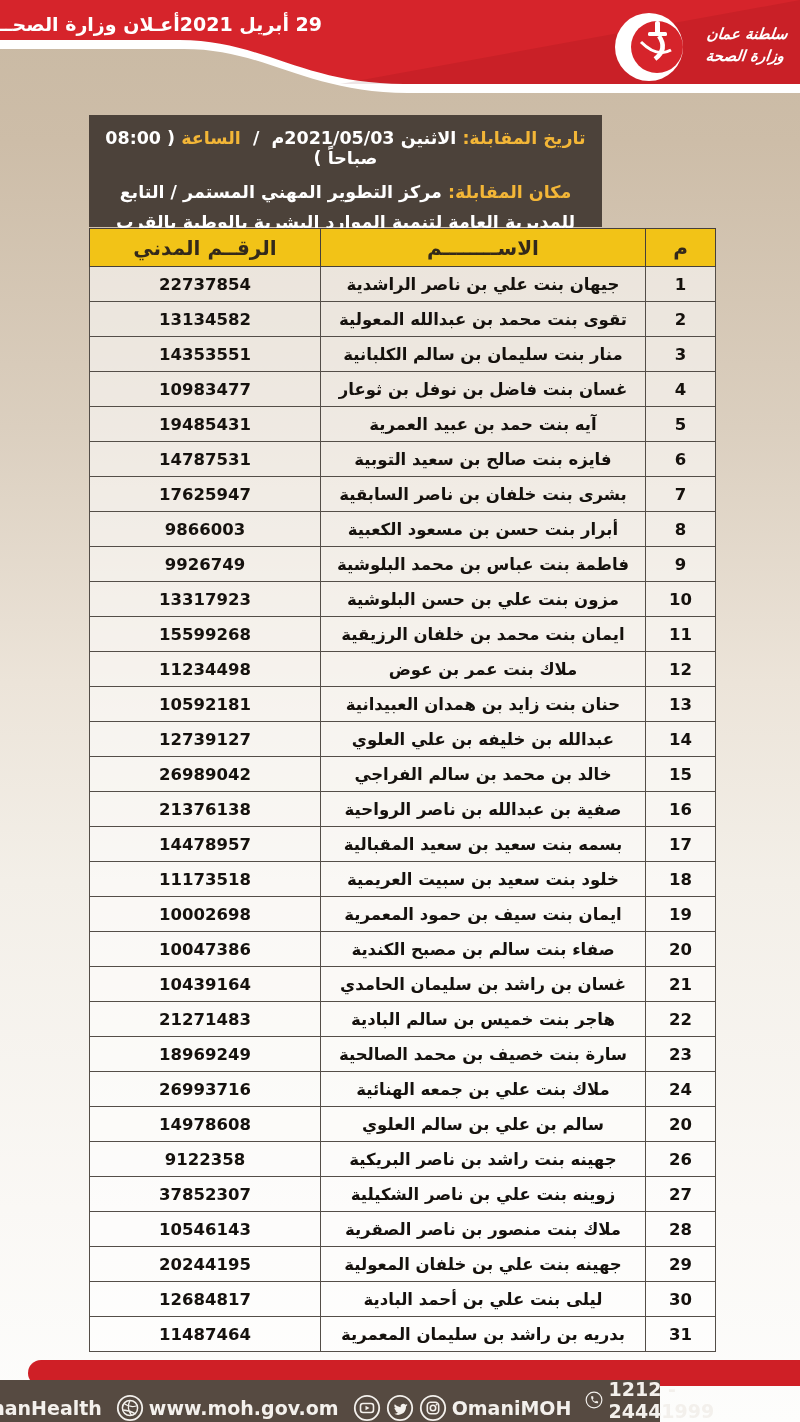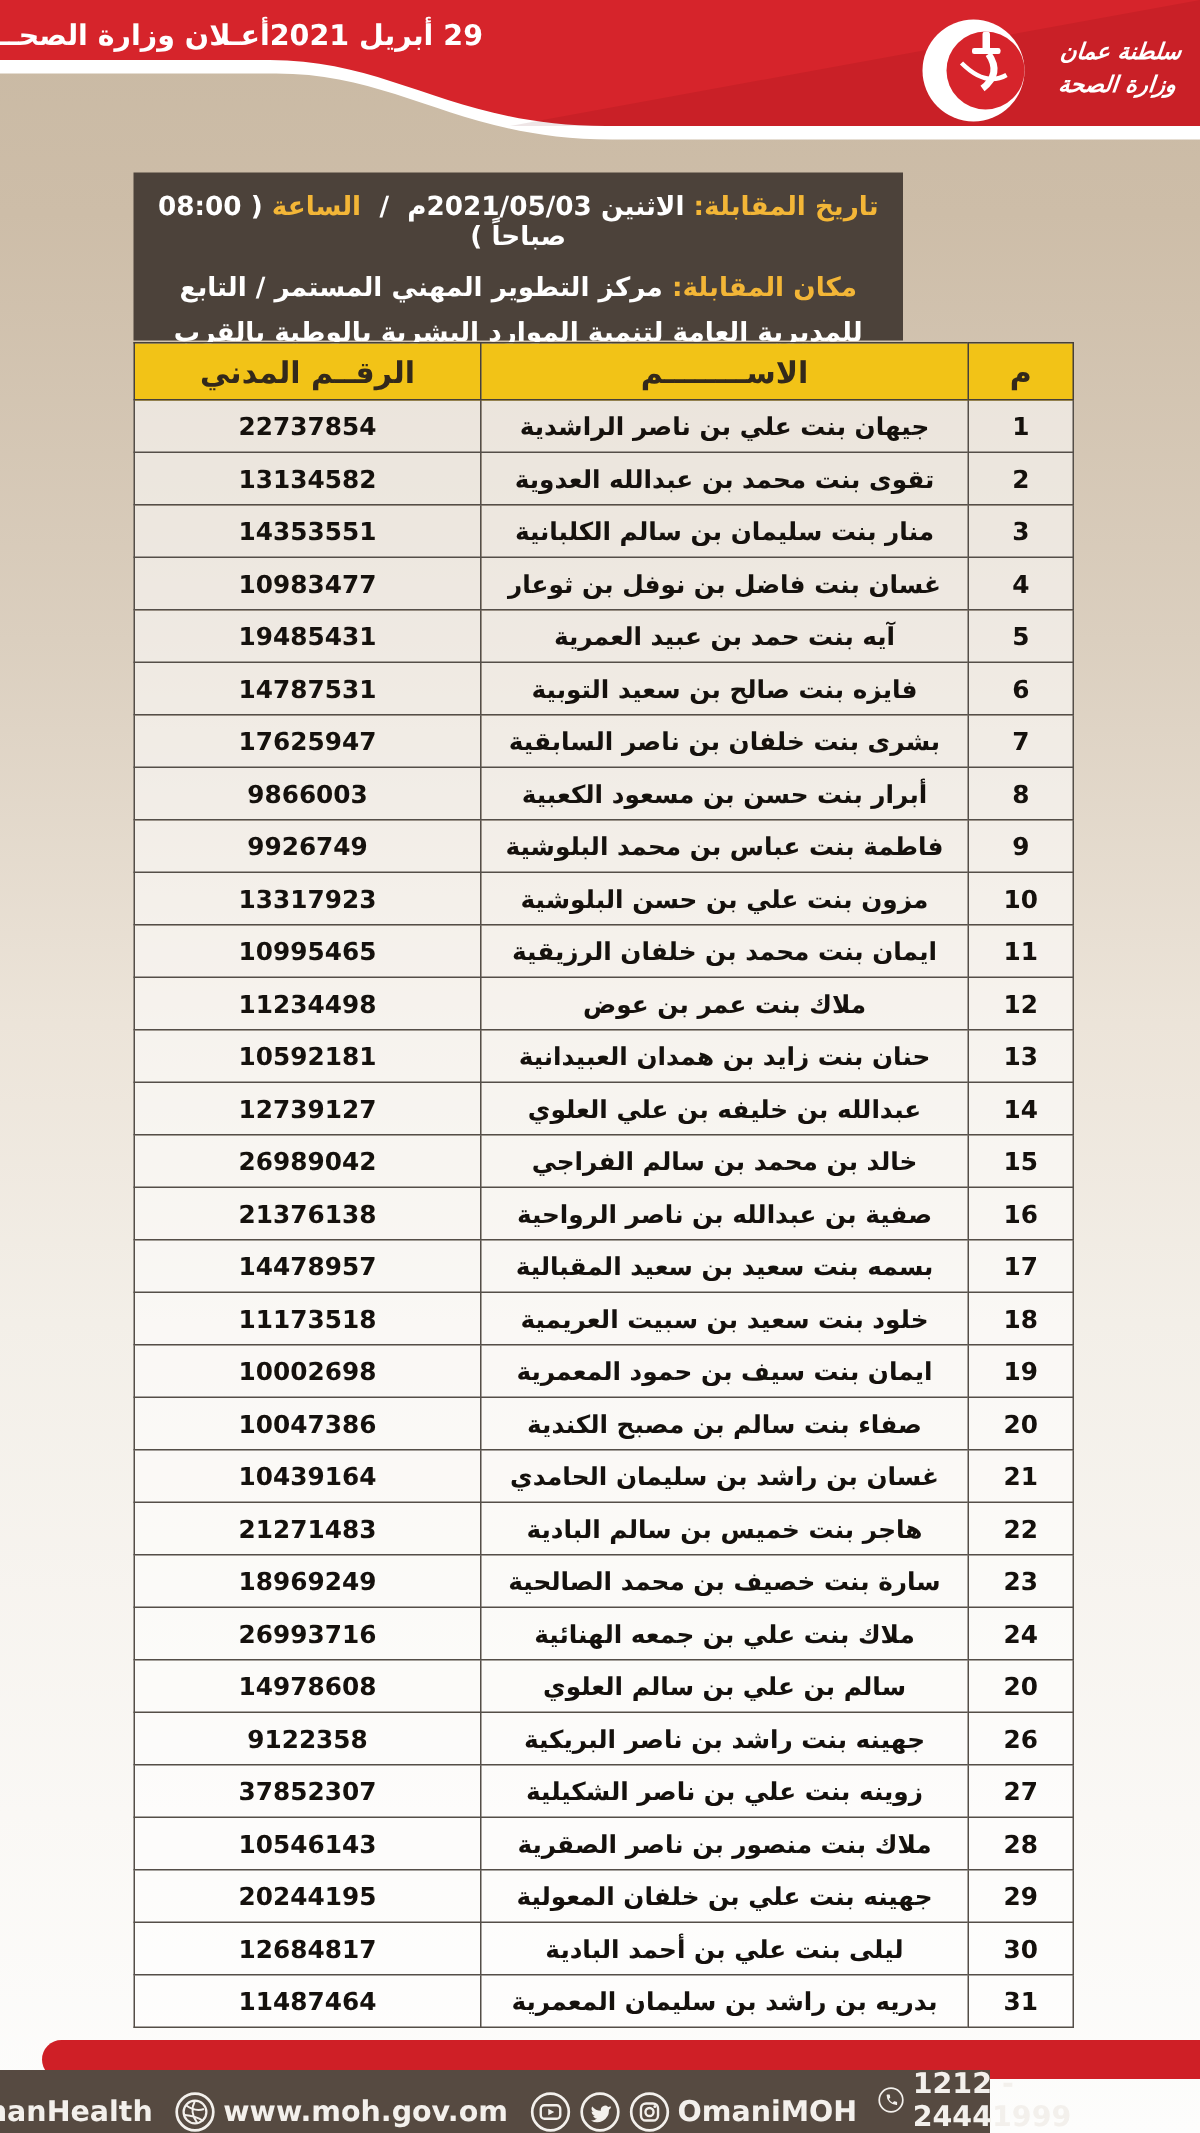--- a/index.html
+++ b/index.html
@@ -110,21 +110,21 @@
   </thead>
   <tbody>
 
   <tr>
       <td class="col-serial">1</td>
       <td class="col-name">جيهان بنت علي بن ناصر الراشدية</td>
       <td class="col-civil">22737854</td>
     </tr>
       <tr>
       <td class="col-serial">2</td>
-      <td class="col-name">تقوى بنت محمد بن عبدالله العدوية</td>
+      <td class="col-name">تقوى بنت محمد بن عبدالله المعولية</td>
       <td class="col-civil">13134582</td>
     </tr>
       <tr>
       <td class="col-serial">3</td>
       <td class="col-name">منار بنت سليمان بن سالم الكلبانية</td>
       <td class="col-civil">14353551</td>
     </tr>
       <tr>
       <td class="col-serial">4</td>
       <td class="col-name">غسان بنت فاضل بن نوفل بن ثوعار</td>
@@ -156,21 +156,21 @@
       <td class="col-civil">9926749</td>
     </tr>
       <tr>
       <td class="col-serial">10</td>
       <td class="col-name">مزون بنت علي بن حسن البلوشية</td>
       <td class="col-civil">13317923</td>
     </tr>
       <tr>
       <td class="col-serial">11</td>
       <td class="col-name">ايمان بنت محمد بن خلفان الرزيقية</td>
-      <td class="col-civil">10995465</td>
+      <td class="col-civil">15599268</td>
     </tr>
       <tr>
       <td class="col-serial">12</td>
       <td class="col-name">ملاك بنت عمر بن عوض</td>
       <td class="col-civil">11234498</td>
     </tr>
       <tr>
       <td class="col-serial">13</td>
       <td class="col-name">حنان بنت زايد بن همدان العبيدانية</td>
       <td class="col-civil">10592181</td>

